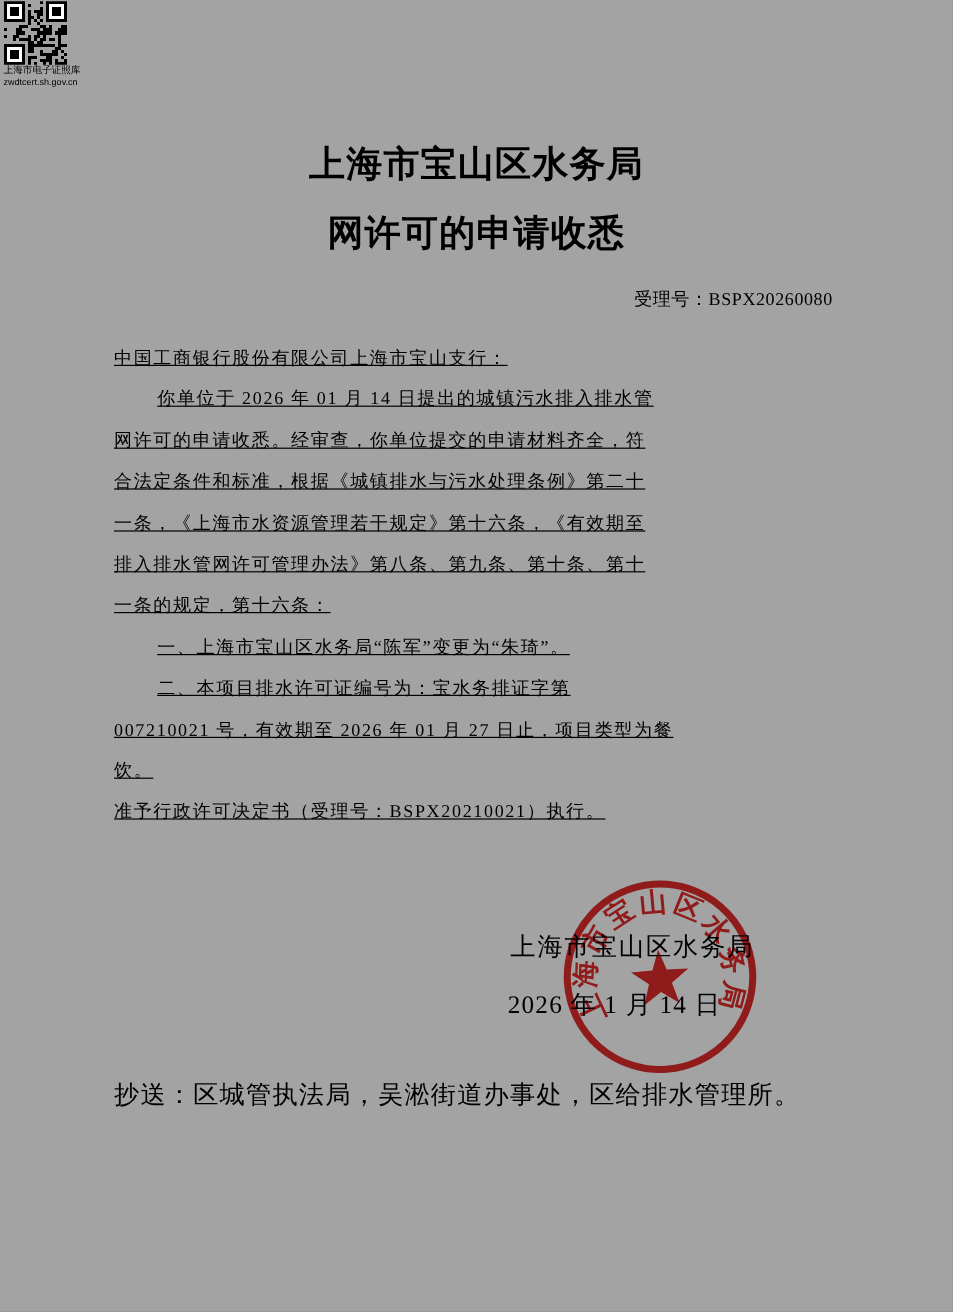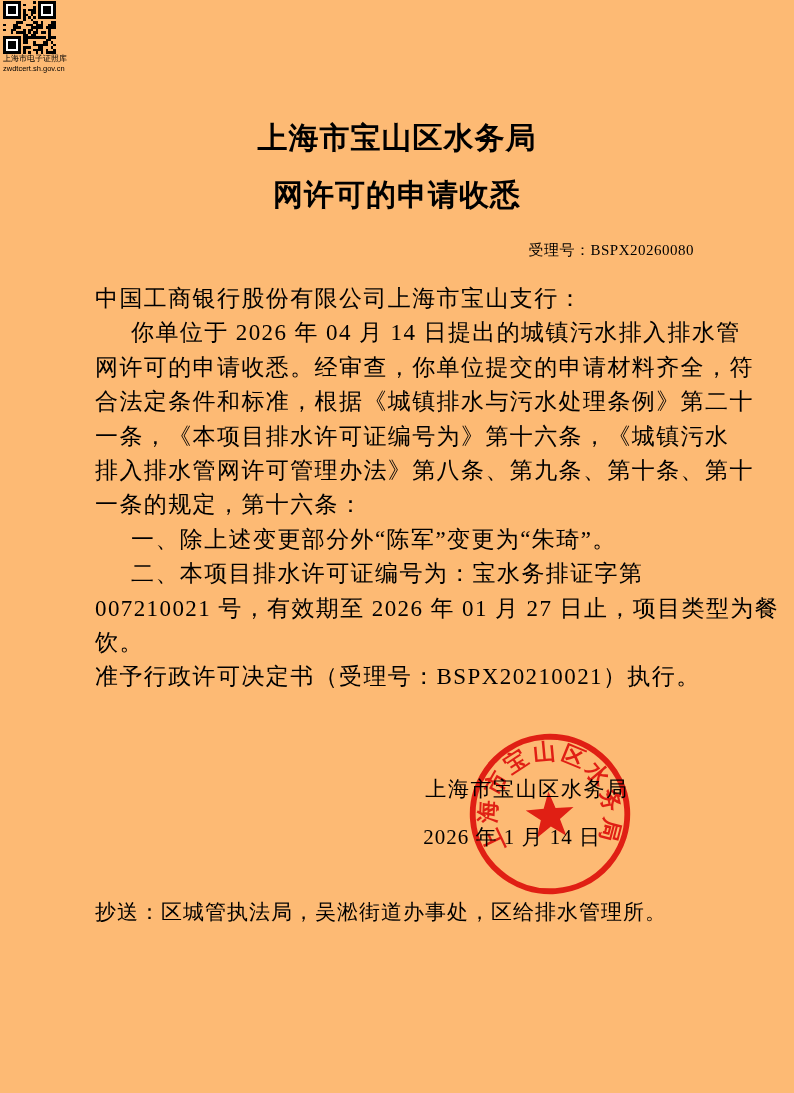--- a/index.html
+++ b/index.html
@@ -1,38 +1,38 @@
 <!DOCTYPE html>
 <html lang="zh"><head>
 <meta charset="utf-8">
 <style>
   html,body{margin:0;padding:0;background:#888;}
   .page{
     position:relative;width:794px;height:1093px;margin:0 auto;
-    background:#fdba74;overflow:hidden;color:#000;
+    background:#a3a3a3;overflow:hidden;color:#000;
     font-family:"Liberation Serif","DejaVu Serif",serif;
   }
   
   .qr-block{position:absolute;left:3px;top:1px;width:96px;}
   .qr-code{display:block;width:53px;height:53px;}
   .qr-caption{font-family:"Liberation Sans","DejaVu Sans",sans-serif;
     font-size:8px;line-height:10px;letter-spacing:0;color:#000;white-space:nowrap;}
   .qr-caption.url{font-size:7.5px;}
   
   .org-title,.doc-title{
     position:absolute;left:0;width:100%;text-align:center;
     font-weight:bold;font-size:30px;letter-spacing:1px;line-height:36px;
   }
   .org-title{top:120px;}
   .doc-title{top:177px;}
   .acceptance{position:absolute;top:236px;right:100px;font-size:15px;
     letter-spacing:0.5px;line-height:28px;white-space:nowrap;}
   
   .body-block{position:absolute;left:95px;top:282px;width:612px;}
-  .bline{font-size:23px;line-height:34.4px;letter-spacing:1.4px;white-space:nowrap;}
+  .bline{font-size:15px;line-height:34.4px;letter-spacing:1.4px;white-space:nowrap;text-decoration:underline;}
   .bline.indent{text-indent:36px;}
   
   .sig-org{position:absolute;top:774px;left:527px;transform:translateX(-50%);
     font-size:21px;letter-spacing:1.6px;white-space:nowrap;line-height:30px;}
   .sig-date{position:absolute;top:822px;left:512px;transform:translateX(-50%);
     font-size:21px;letter-spacing:1px;white-space:nowrap;line-height:30px;}
   
   .seal{position:absolute;left:466px;top:730px;width:168px;height:168px;
     mix-blend-mode:multiply;opacity:0.92;transform:rotate(-4deg);}
   .seal text{font-family:"Liberation Serif","DejaVu Serif",serif;font-weight:bold;}
@@ -184,27 +184,27 @@
     <div class="qr-caption">上海市电子证照库</div>
     <div class="qr-caption url">zwdtcert.sh.gov.cn</div>
   </div>
 
   <div class="org-title">上海市宝山区水务局</div>
   <div class="doc-title">网许可的申请收悉</div>
   <div class="acceptance">受理号：BSPX20260080</div>
 
   <div class="body-block">
     <div class="bline">中国工商银行股份有限公司上海市宝山支行：</div>
-    <div class="bline indent">你单位于 2026 年 04 月 14 日提出的城镇污水排入排水管</div>
+    <div class="bline indent">你单位于 2026 年 01 月 14 日提出的城镇污水排入排水管</div>
     <div class="bline">网许可的申请收悉。经审查，你单位提交的申请材料齐全，符</div>
     <div class="bline">合法定条件和标准，根据《城镇排水与污水处理条例》第二十</div>
-    <div class="bline">一条，《本项目排水许可证编号为》第十六条，《城镇污水</div>
+    <div class="bline">一条，《上海市水资源管理若干规定》第十六条，《有效期至</div>
     <div class="bline">排入排水管网许可管理办法》第八条、第九条、第十条、第十</div>
     <div class="bline">一条的规定，第十六条：</div>
-    <div class="bline indent">一、除上述变更部分外“陈军”变更为“朱琦”。</div>
+    <div class="bline indent">一、上海市宝山区水务局“陈军”变更为“朱琦”。</div>
     <div class="bline indent">二、本项目排水许可证编号为：宝水务排证字第</div>
     <div class="bline">007210021 号，有效期至 2026 年 01 月 27 日止，项目类型为餐</div>
     <div class="bline">饮。</div>
     <div class="bline">准予行政许可决定书（受理号：BSPX20210021）执行。</div>
   </div>
 
   <div class="sig-org">上海市宝山区水务局</div>
   <div class="sig-date">2026 年 1 月 14 日</div>
 
   <svg class="seal" viewBox="0 0 200 200">

